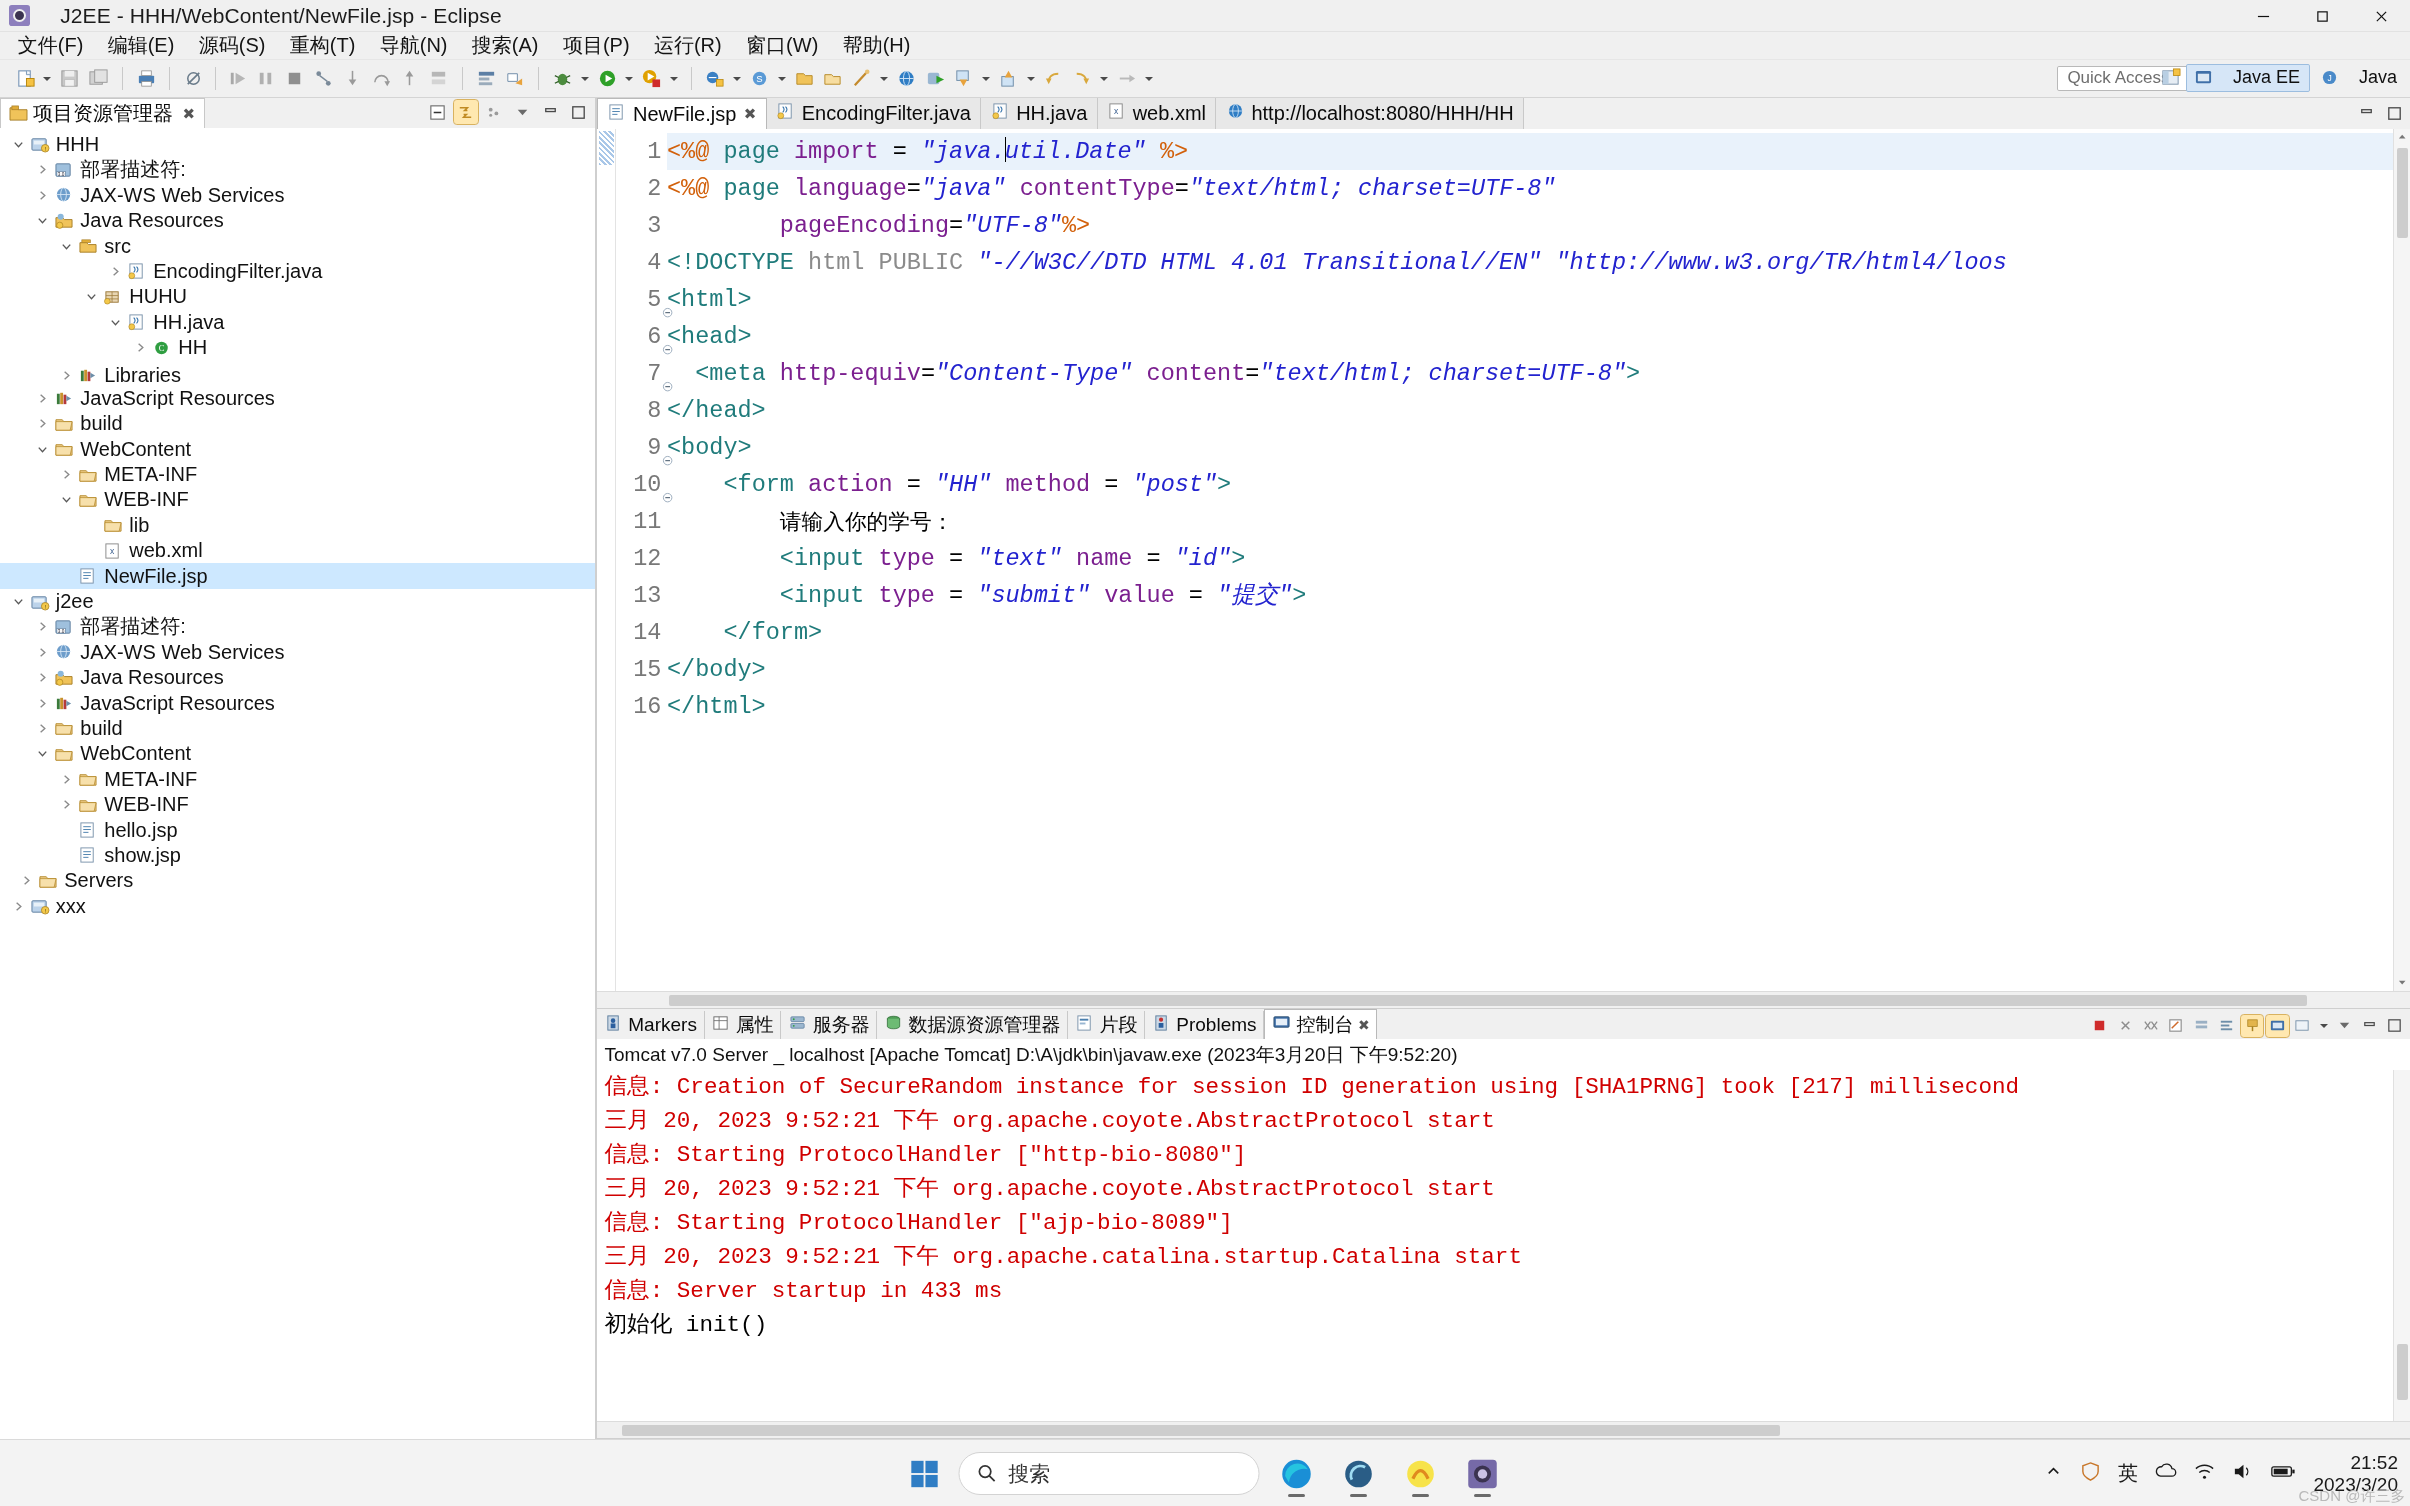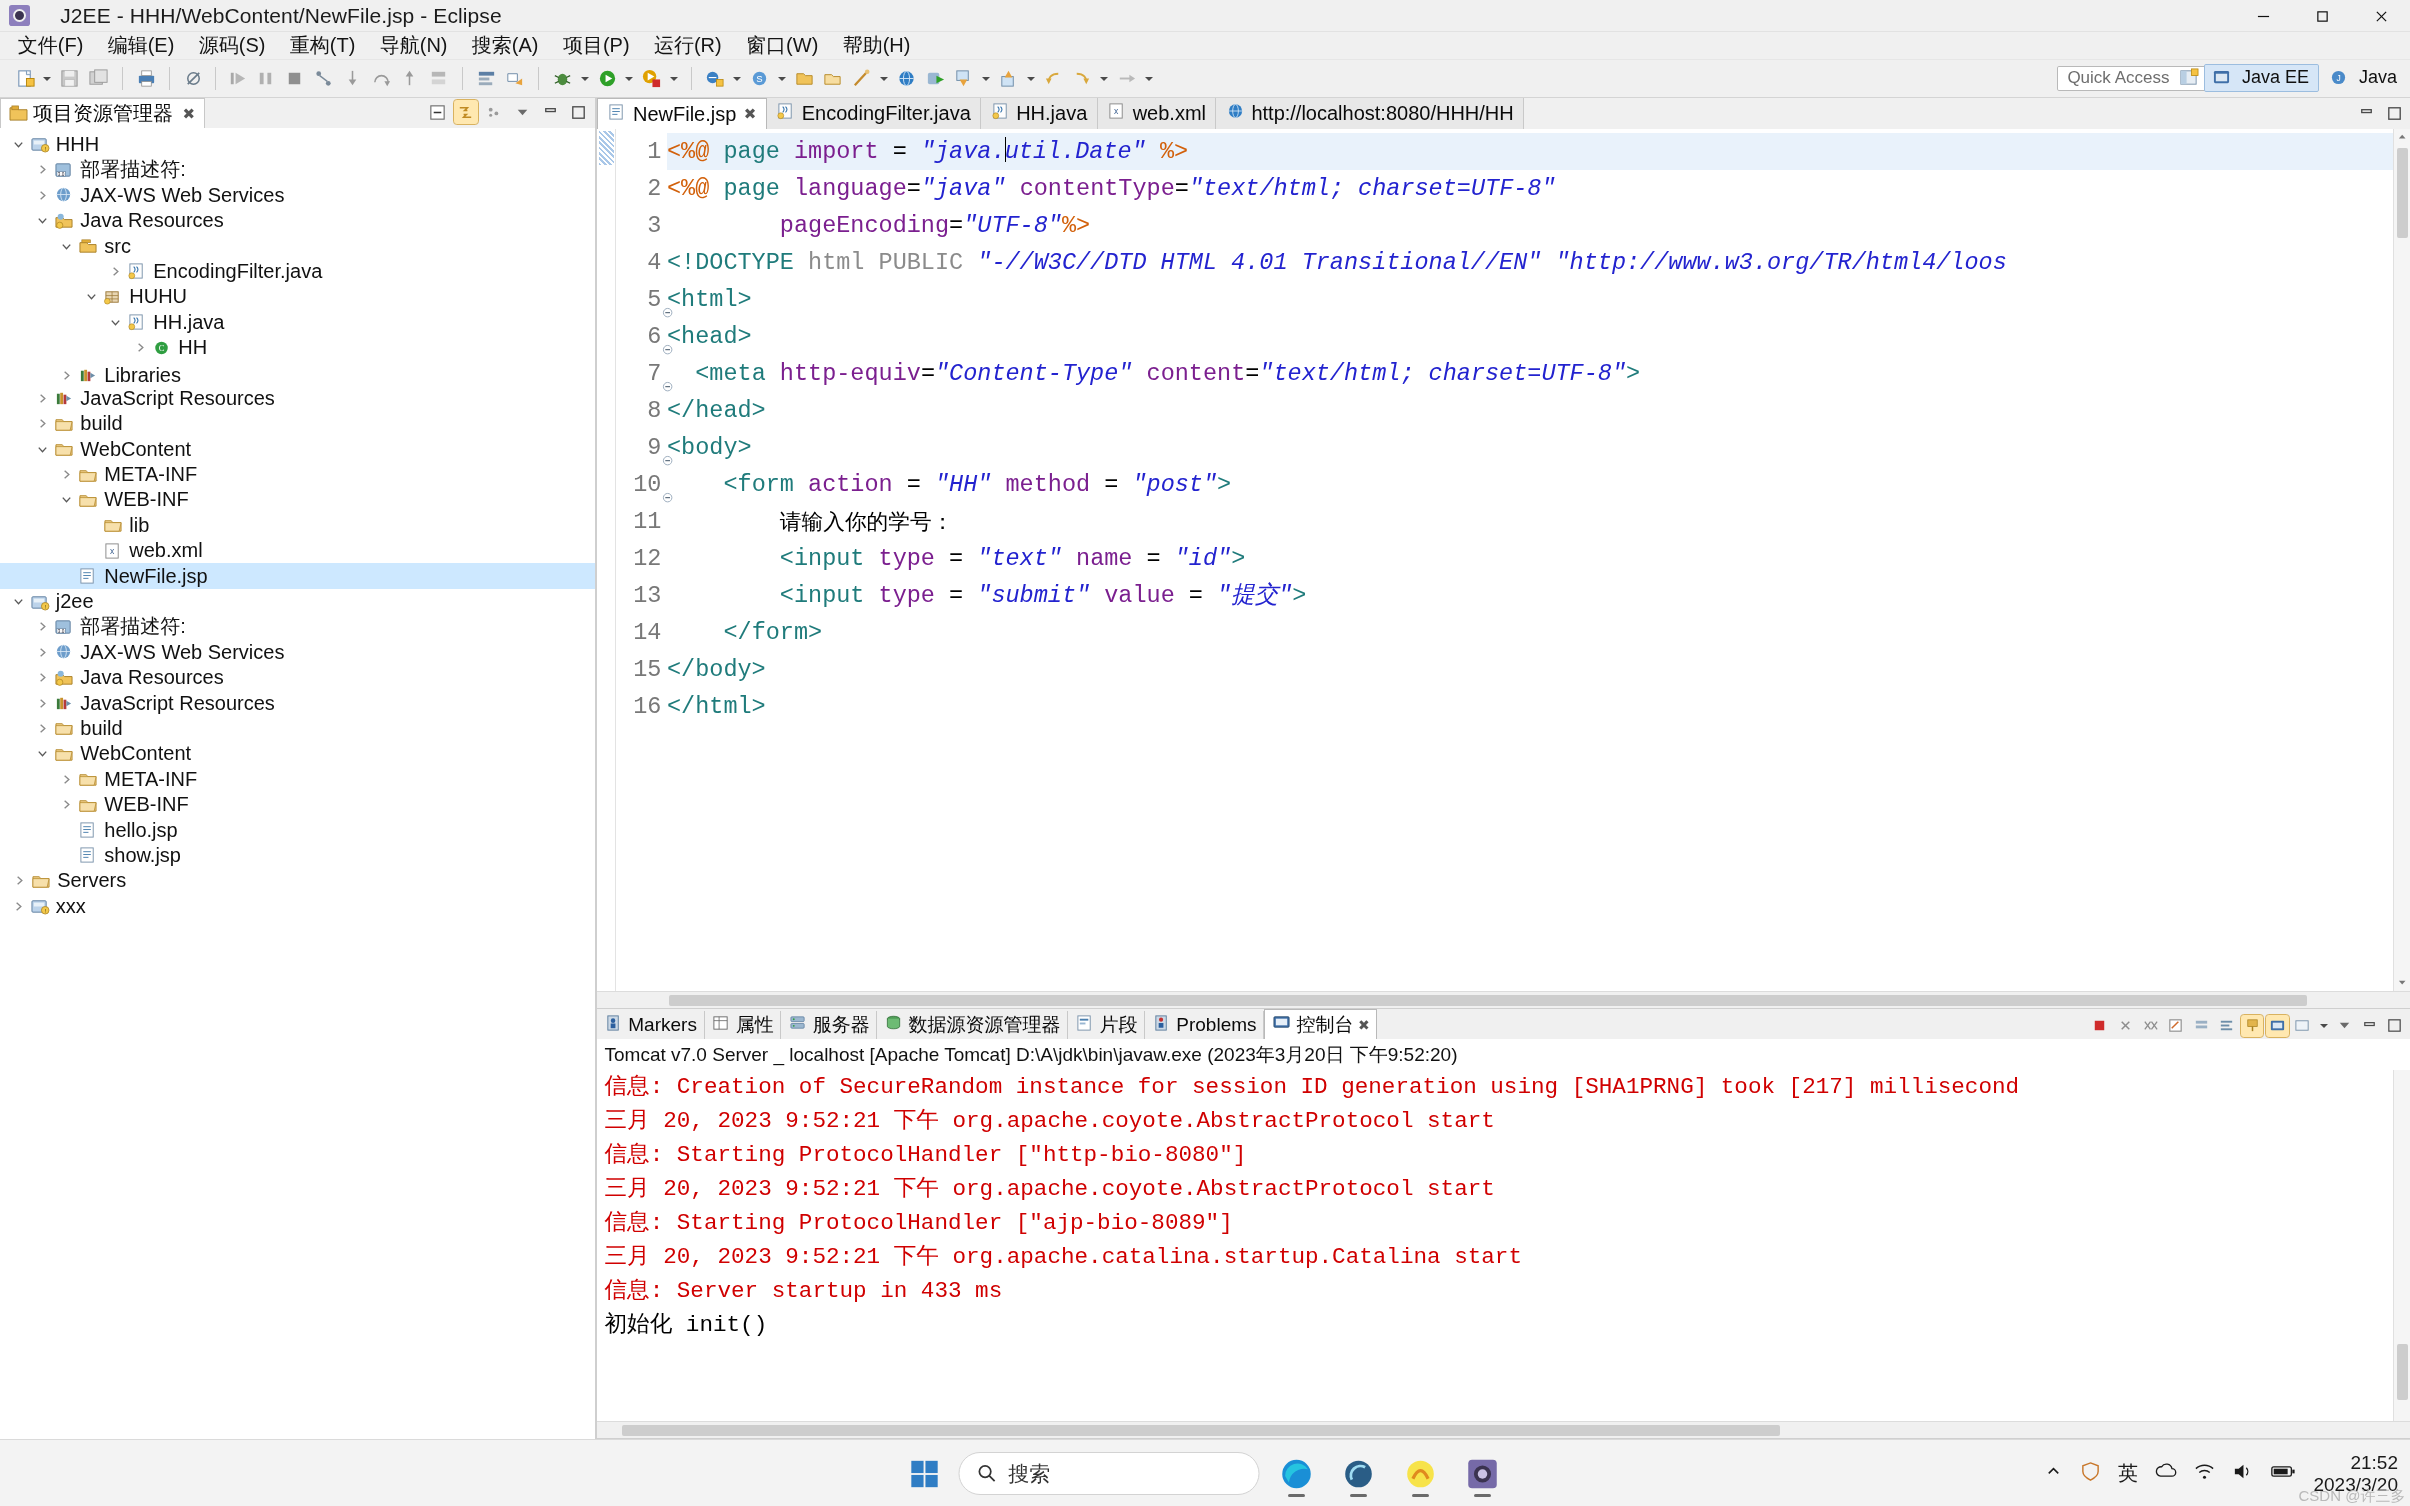--- a/index.html
+++ b/index.html
@@ -47,21 +47,21 @@
   .ic{width:21px;height:21px;display:block;}
 
   .quick-access{
     position:absolute;right:185px;top:5.6px;width:169px;height:25.4px;background:#fff;
     border:0.9px solid #b9b9b9;border-radius:1.9px;font-size:17px;color:#6e6e6e;
     display:flex;align-items:center;padding-left:9.4px;
   }
   .persp-sep{position:absolute;right:169px;top:7.5px;width:0.9px;height:22.6px;background:#c4c4c4;}
   .persp-btns{position:absolute;right:5.6px;top:3.8px;display:flex;align-items:center;gap:2.8px;}
   .persp-open{width:24.5px;height:28px;display:flex;align-items:center;justify-content:center;}
-  .persp-tab{height:28px;display:flex;align-items:center;gap:12px;padding:0 8.5px;font-size:18px;color:#101010;border-radius:1.9px;}
+  .persp-tab{height:28px;display:flex;align-items:center;gap:21px;padding:0 8.5px;font-size:18px;color:#101010;border-radius:1.9px;}
   .persp-tab.active{background:#d6e6f7;border:0.9px solid #9cbddf;}
 
   
   .body-row{flex:1 1 auto;display:flex;min-height:0;background:#f0f0f0;}
 
   
   .explorer{width:596px;flex:0 0 596px;display:flex;flex-direction:column;background:#fff;border-right:0.9px solid #cfcfcf;min-height:0;}
   .view-tabrow{height:30px;display:flex;align-items:flex-end;background:#f0f0f0;position:relative;}
   .view-tab{height:30px;display:flex;align-items:center;gap:5.6px;padding:0 9.4px 0 7.5px;background:#fff;
             border-top:0.9px solid #c8c8c8;border-left:0.9px solid #c8c8c8;border-right:0.9px solid #c8c8c8;font-size:20px;color:#0b0b0b;}
@@ -896,21 +896,21 @@
             <span class="tico">
               <svg width="20" height="18" viewBox="0 0 21 19">
                 <rect x="3" y="2" width="13" height="15" fill="#fff" stroke="#7b93ab" stroke-width="1"></rect>
                 <line x1="5.5" y1="6" x2="13.5" y2="6" stroke="#4a7fae" stroke-width="1"></line>
                 <line x1="5.5" y1="9" x2="13.5" y2="9" stroke="#4a7fae" stroke-width="1"></line>
                 <line x1="5.5" y1="12" x2="11" y2="12" stroke="#4a7fae" stroke-width="1"></line>
               </svg>
             </span>
             <span class="tlabel">show.jsp</span>
           </div>
-          <div class="trow" style="padding-left: 9px;">
+          <div class="trow" style="padding-left: 16px;">
             <span class="twist">
               <svg width="13" height="13" viewBox="0 0 14 14">
                 <polyline points="5,3 9.5,7 5,11" fill="none" stroke="#8a8a8a" stroke-width="1.5"></polyline>
               </svg>
             </span>
             <span class="tico">
               <svg width="20" height="18" viewBox="0 0 21 19">
                 <path d="M2 5 h6.5 l2 2 h8.5 v9 H2 Z" fill="#f3d28f" stroke="#b58a2b" stroke-width="1"></path>
                 <path d="M2 7 h17 l-2 9 H2 Z" fill="#f7e0ab" stroke="#b58a2b" stroke-width=".8"></path>
               </svg>

